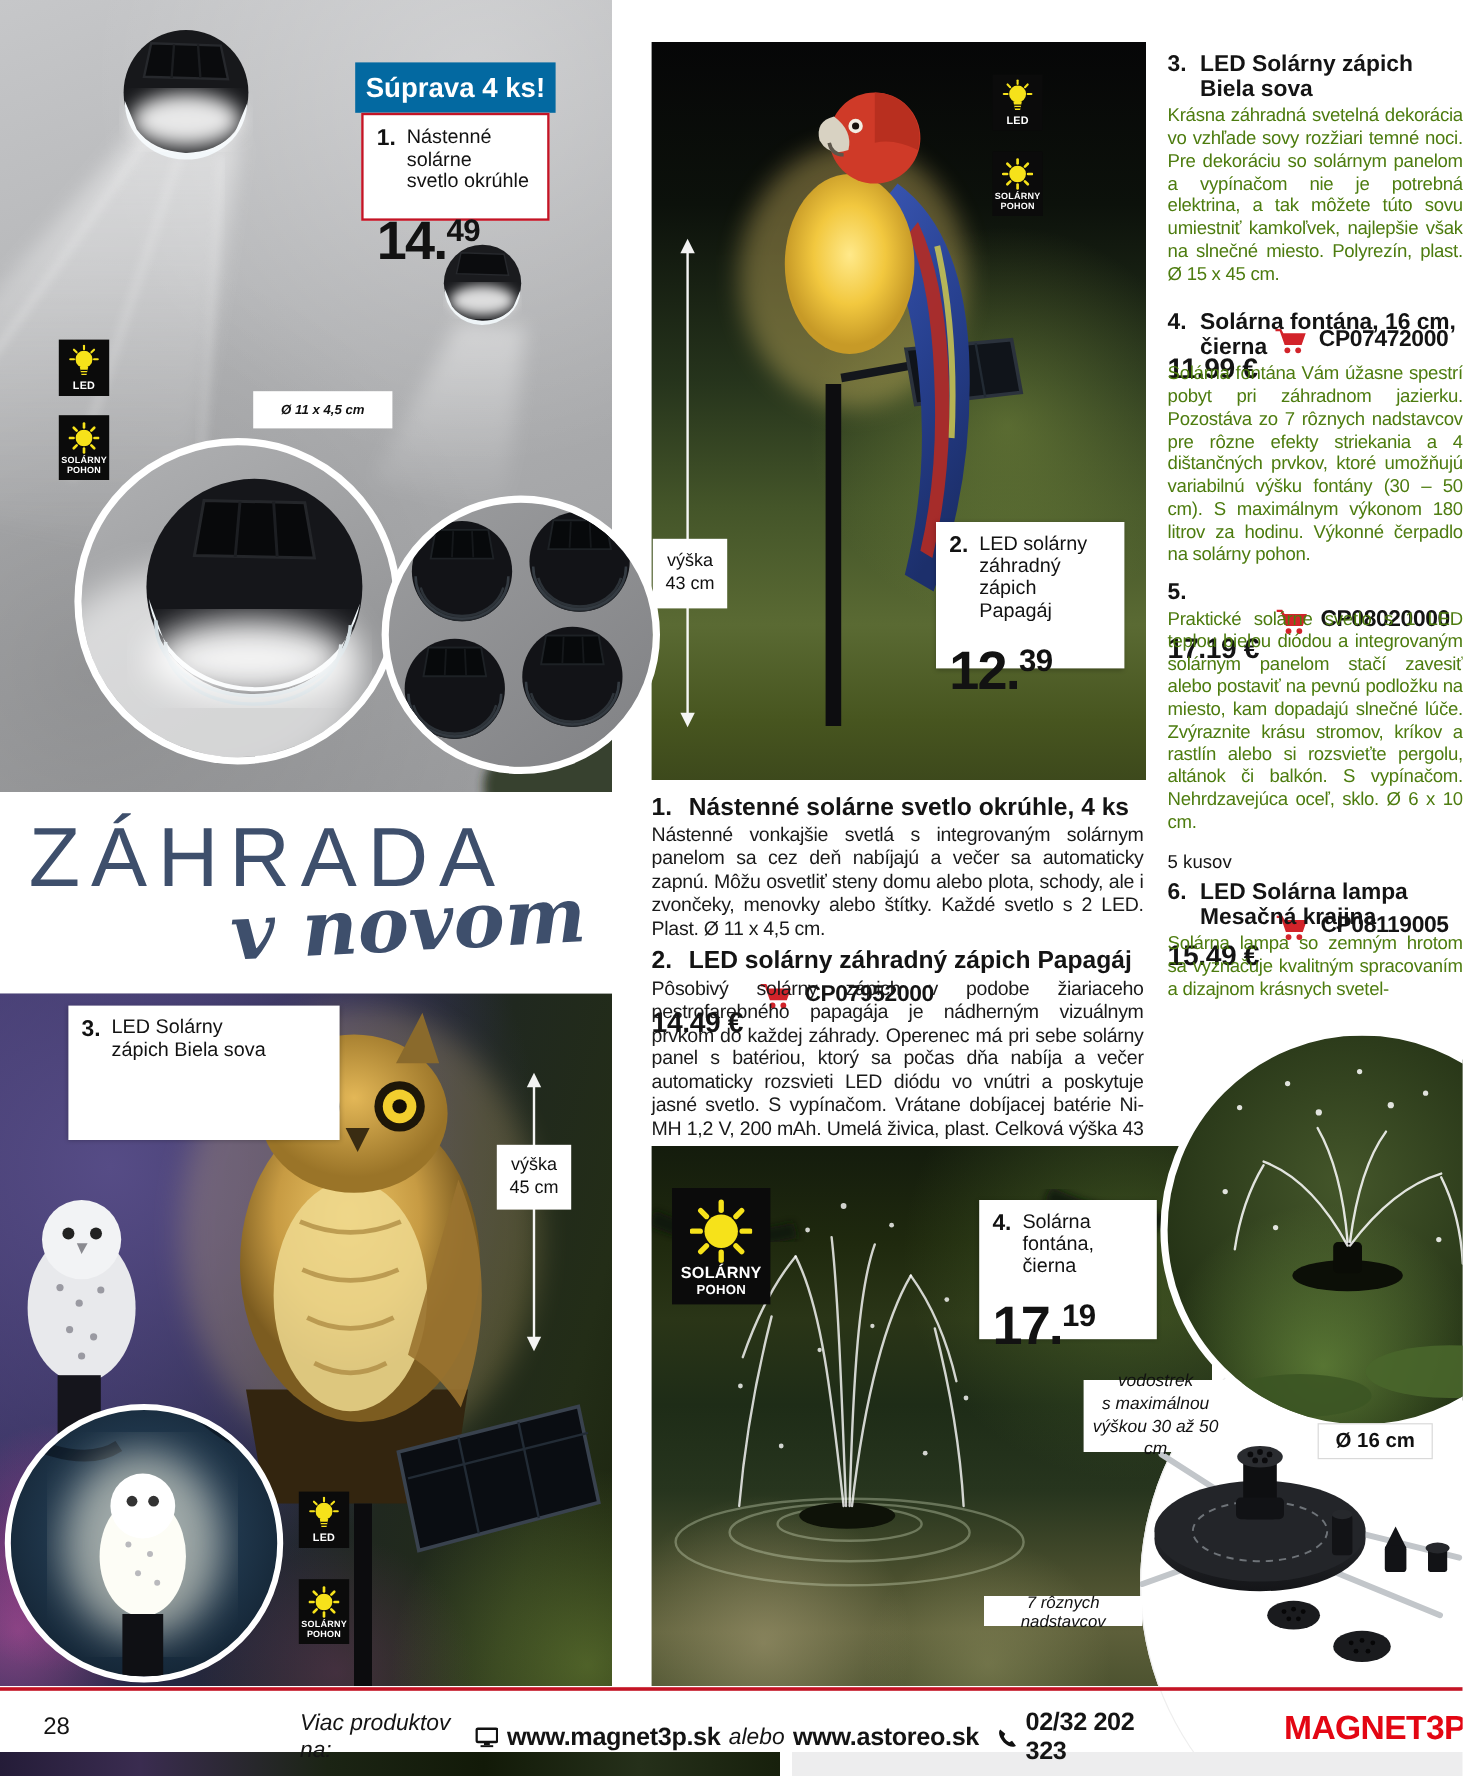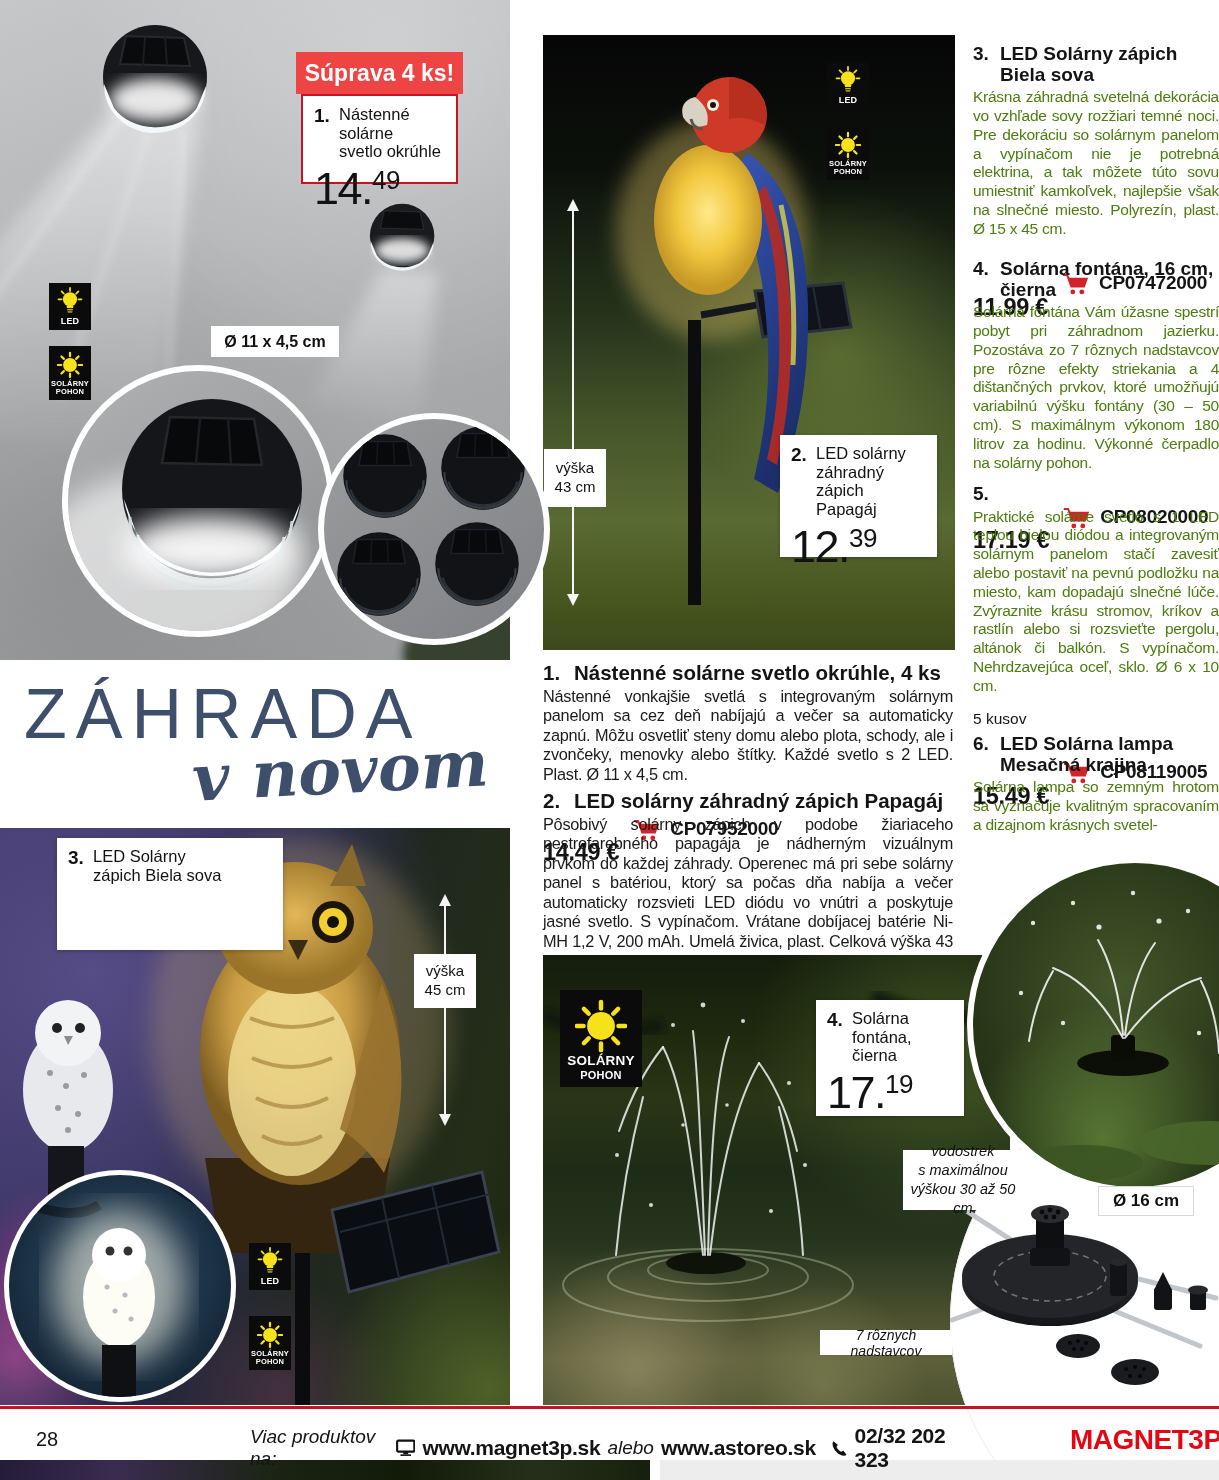--- a/index.html
+++ b/index.html
@@ -77,28 +77,28 @@
   .wlabel.it { font-style:italic; }
 
   
   .varrow { position:absolute; width:2px; background:#fff; z-index:5; opacity:.95; }
   .varrow::before, .varrow::after { content:""; position:absolute; left:-5px;
     border-left:6px solid transparent; border-right:6px solid transparent; }
   .varrow::before { top:-11px; border-bottom:12px solid #fff; }
   .varrow::after { bottom:-11px; border-top:12px solid #fff; }
 
   
-  .promo { position:absolute; background:#ef4444; color:#fff; font-weight:700;
+  .promo { position:absolute; background:#0369a1; color:#fff; font-weight:700;
     font-size:23px; display:flex; align-items:center; justify-content:center; z-index:6; }
   .ptag { position:absolute; background:#fff; color:#121212; padding:9px 8px 5px 11px;
     z-index:6; box-shadow:0 1px 4px rgba(0,0,0,.28); }
   .ptag--bordered { border:2px solid #c41425; box-shadow:none; }
   .ptag-head { display:flex; font-size:16.5px; line-height:1.13; }
   .ptag-num { font-weight:700; font-size:19px; flex:0 0 25px; }
-  .ptag-val { font-weight:400; font-size:45px; line-height:.95; letter-spacing:-1.5px; margin-top:7px; }
+  .ptag-val { font-weight:700; font-size:45px; line-height:.95; letter-spacing:-1.5px; margin-top:19px; }
   .ptag-sup { font-size:26px; letter-spacing:-.5px; position:relative; top:-15px; }
 
   
   .sp { position:absolute; left:973px; width:246px; }
   .sp-head { display:flex; font-weight:700; font-size:19px; line-height:1.08; }
   .sp-num { flex:0 0 27px; }
   .sp-body { margin-top:3px; font-size:15.5px; line-height:1.215; text-align:justify;
     letter-spacing:-.25px; color:#4d7c0f; }
   .sp-note { font-size:15.5px; margin-top:14px; }
   .price-row { display:flex; align-items:center; margin-top:7px; }
@@ -285,21 +285,21 @@
     <div class="lab1">LED</div>
   </div>
   <div class="pic-icon" style="left:49px; top:346px;">
     <svg>
         <use href="#sym-sun"></use>
       </svg>
     <div class="lab2">SOLÁRNY</div>
     <div class="lab2">POHON</div>
   </div>
 
-  <div class="wlabel bold" style="left:211px; top:326px; width:128px; height:31px; font-size:16px;">
+  <div class="wlabel bold" style="left:211px; top:326px; width:116px; height:31px; font-size:11px;font-style:italic;">
     <span>Ø 11 x 4,5 cm</span>
   </div>
 
   <div class="photo photo-parrot">
     <svg width="412" height="615" viewBox="0 0 412 615">
       <defs>
         <radialGradient id="parrotBody" cx=".5" cy=".45">
           <stop offset="0" stop-color="#ffe98a"></stop>
             <stop offset=".55" stop-color="#f2c83f"></stop>
             <stop offset="1" stop-color="#c79a27"></stop>

